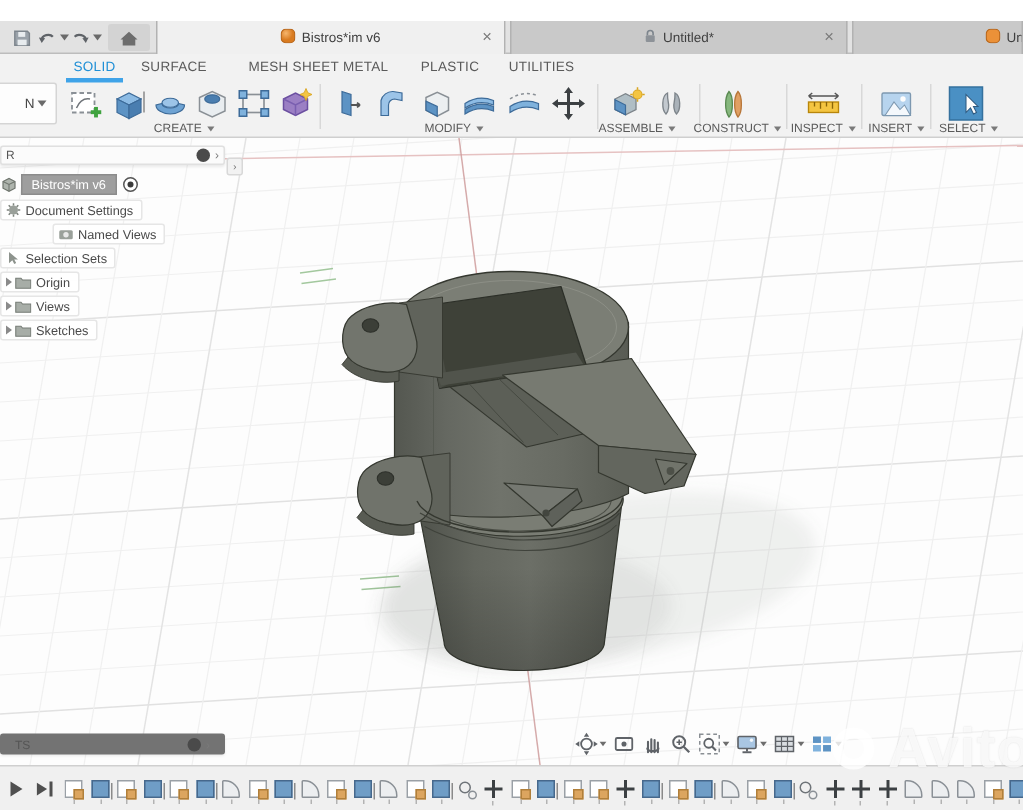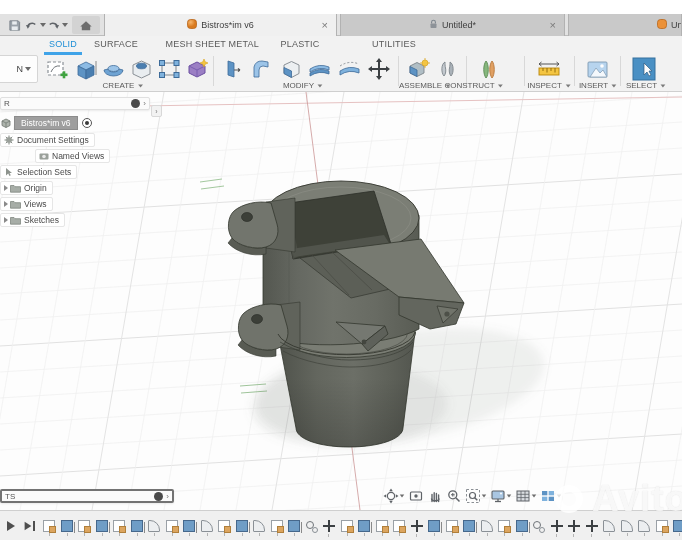--- a/index.html
+++ b/index.html
@@ -48,21 +48,21 @@
   .b-collapse{position:absolute;left:151px;top:8px;width:11px;height:12px;background:#f2f2f2;border:1px solid #d8d8d8;border-radius:2px;
     font-size:7px;color:#777;display:flex;align-items:center;justify-content:center;}
   .b-row{position:absolute;display:flex;align-items:center;height:14px;}
   .pill{background:rgba(255,255,255,.92);border:1px solid #e6e6e6;border-radius:2px;padding:0 5px 0 2px;height:14px;display:flex;align-items:center;white-space:nowrap;}
   .rootpill{background:#9e9e9e;color:#fff;border:1px solid #8c8c8c;padding:0 6px;height:14px;display:flex;align-items:center;white-space:nowrap;}
   .radio{width:10px;height:10px;border-radius:50%;background:#fff;border:1px solid #555;margin-left:4px;display:flex;align-items:center;justify-content:center;}
   .radio i{width:4px;height:4px;border-radius:50%;background:#3a3a3a;}
   .tri-r{width:0;height:0;border-top:3px solid transparent;border-bottom:3px solid transparent;border-left:4px solid #8a8a8a;margin:0 2px 0 1px;flex:0 0 auto;}
 
   
-  .comments{position:absolute;left:0;top:397px;width:174px;height:14px;background:#fbfbfb;border:2px solid #737373;border-radius:2px;
+  .comments{position:absolute;left:0;top:397px;width:150px;height:14px;background:#fbfbfb;border:7px solid #737373;border-radius:2px;
     box-shadow:0 1px 2px rgba(0,0,0,.08);display:flex;align-items:center;padding:0 3px;font-size:8px;color:#555;}
   .comments .dotbtn{margin-left:auto;width:9px;height:9px;border-radius:50%;background:#4a4a4a;}
   .comments .chev{color:#7a7a7a;font-size:8px;margin-left:3px;}
 
   
   .navbar{position:absolute;left:383px;top:395px;height:18px;display:flex;align-items:center;gap:3px;}
   .nv{display:flex;align-items:center;}
   .navbar .caret{border-top-color:#6d6d6d;transform:scale(.75);margin-left:0;}
 
   
@@ -163,21 +163,21 @@
       <span>Untitled</span>
     </div>
   </div>
 
   <div class="toolbar">
     <span class="rtab active" style="left:63px;">SOLID</span>
     <span class="rtab" style="left:116px;">SURFACE</span>
     <span class="rtab" style="left:179px;">MESH</span>
     <span class="rtab" style="left:227px;">SHEET METAL</span>
     <span class="rtab" style="left:300px;">PLASTIC</span>
-    <span class="rtab" style="left:361px;margin-left:33px;">UTILITIES</span>
+    <span class="rtab" style="left:361px;">UTILITIES</span>
     <div class="runderline"></div>
 
     <div class="ws-box">
       <span>N</span>
         <span class="caret"></span>
     </div>
 
     <div class="ticon-slot" style="left:44px;">
       <svg width="25" height="25" viewBox="0 0 25 25">
         <rect x="3" y="5" width="15" height="13" fill="#fff" stroke="#8a9096" stroke-width="1.2" stroke-dasharray="3,2"></rect>
@@ -321,21 +321,21 @@
         <span class="caret"></span>
       </span>
     <span class="grplabel" style="left:303px;">
         <span>MODIFY</span>
         <span class="caret"></span>
       </span>
     <span class="grplabel" style="left:425px;">
         <span>ASSEMBLE</span>
         <span class="caret"></span>
       </span>
-    <span class="grplabel" style="left:474px;">
+    <span class="grplabel" style="left:492px;">
         <span>CONSTRUCT</span>
         <span class="caret"></span>
       </span>
     <span class="grplabel" style="left:549px;">
         <span>INSPECT</span>
         <span class="caret"></span>
       </span>
     <span class="grplabel" style="left:598px;">
         <span>INSERT</span>
         <span class="caret"></span>

